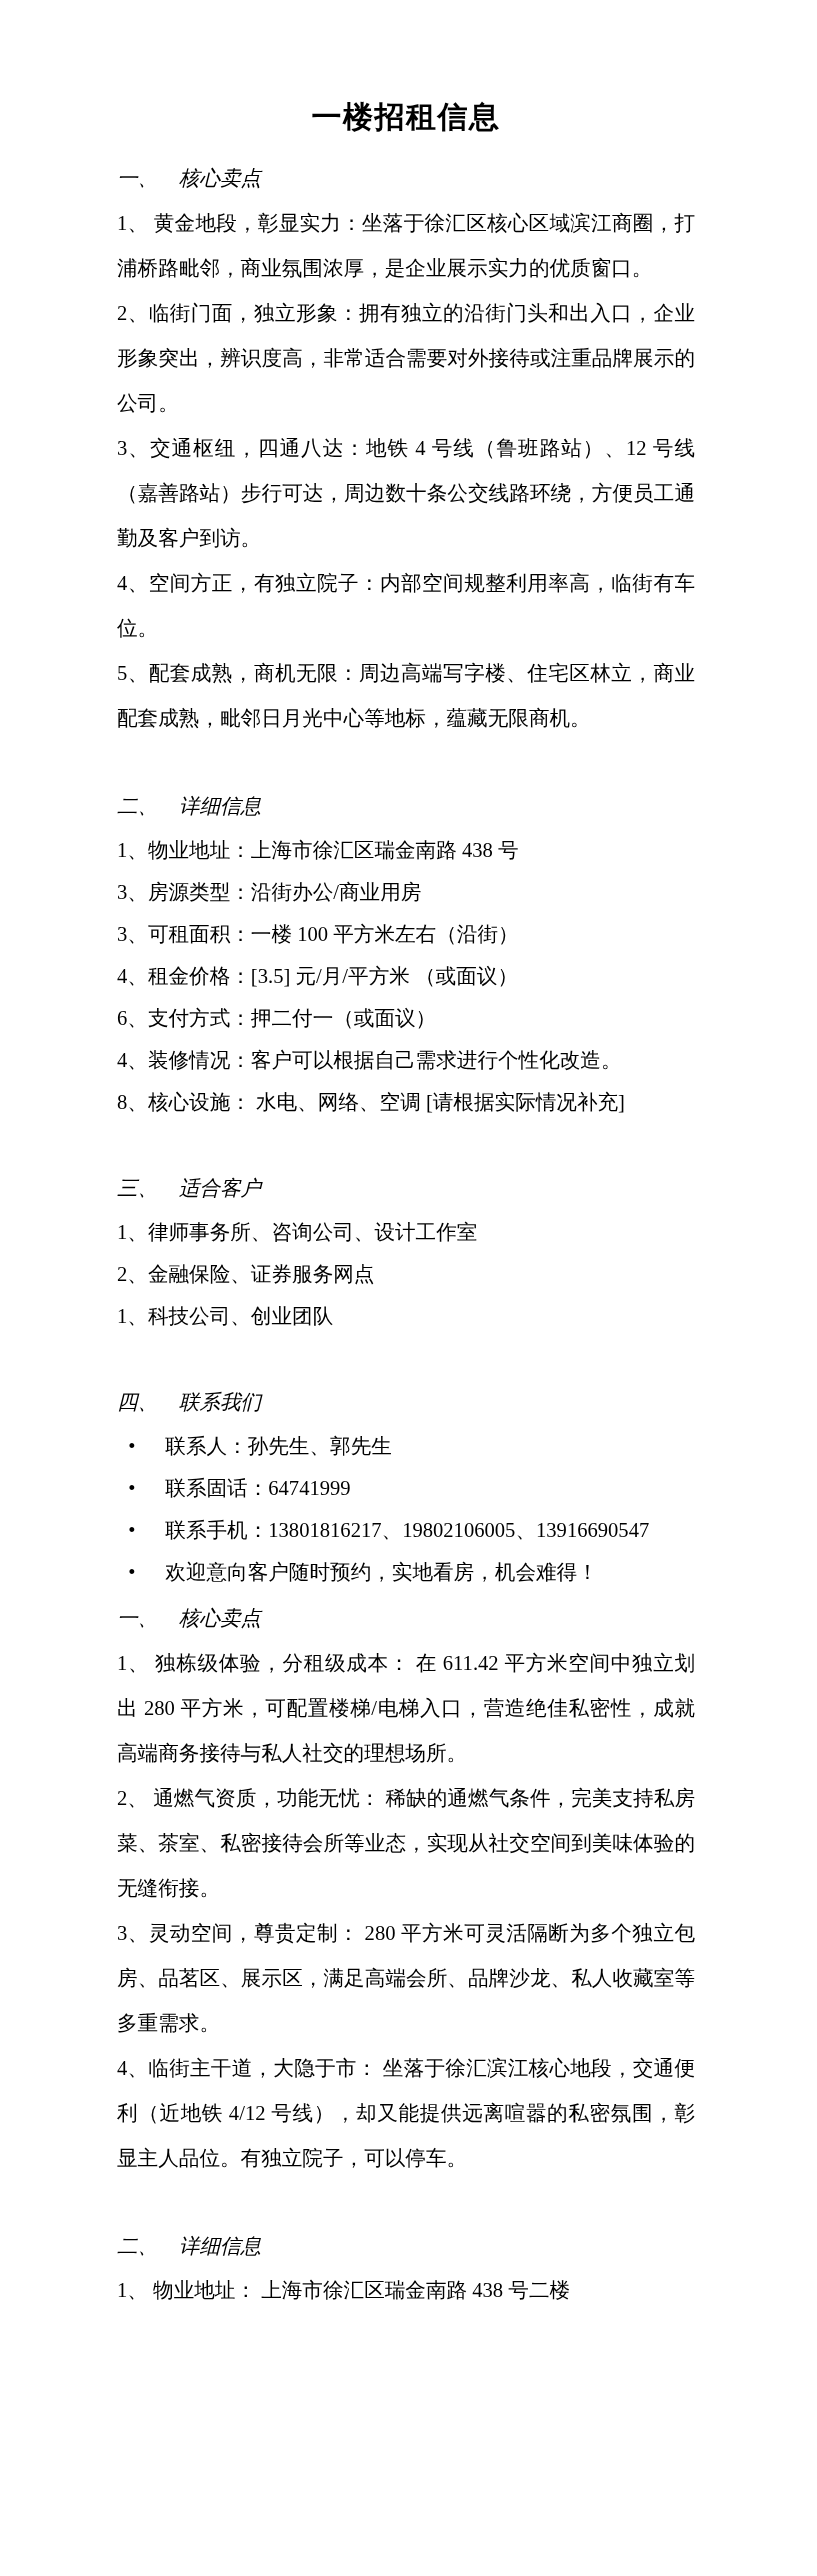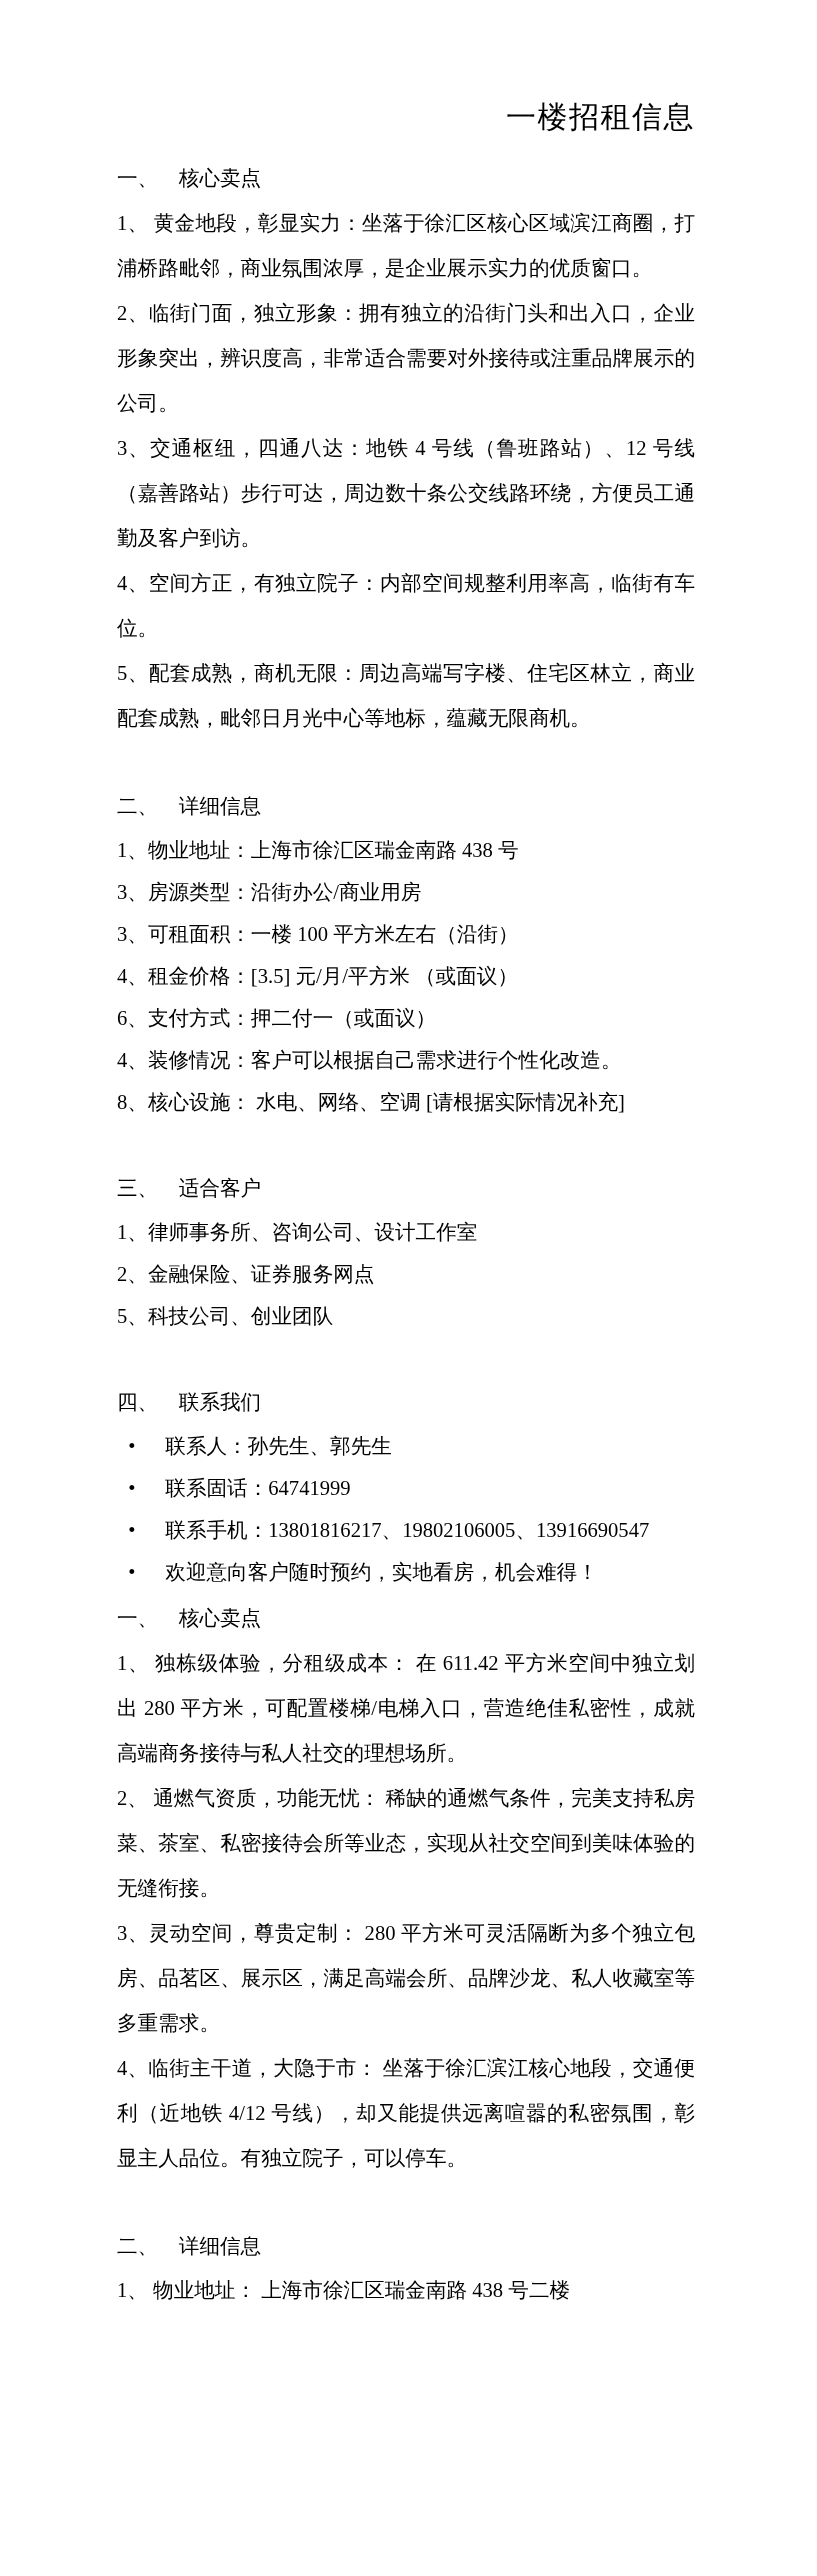--- a/index.html
+++ b/index.html
@@ -14,33 +14,34 @@
     background: #ffffff;
     color: #000000;
     font-family: "Liberation Serif", "DejaVu Serif", serif;
     font-size: 20.6px;
     box-sizing: border-box;
     padding: 81px 123px 0 117px;
     overflow: hidden;
   }
   .doc-title {
     font-family: "Liberation Sans", "DejaVu Sans", sans-serif;
-    font-weight: normal;
+    font-weight: bold;
     font-size: 30px;
     line-height: 72px;
-    text-align: right;
+    text-align: center;
     letter-spacing: 1.5px;
     white-space: nowrap;
   }
   .floor-2 .doc-title {
     margin-top: 23px;
   }
   .blocks .heading {
     line-height: 45px;
     margin-top: 43px;
+    font-style: italic;
   }
   .blocks > .heading:first-child {
     margin-top: 3.1px;
   }
   .para {
     line-height: 45px;
     text-align: justify;
   }
   .item {
     line-height: 42px;
@@ -77,21 +78,21 @@
         <div class="item">1、物业地址：上海市徐汇区瑞金南路 438 号</div>
         <div class="item">3、房源类型：沿街办公/商业用房</div>
         <div class="item">3、可租面积：一楼 100 平方米左右（沿街）</div>
         <div class="item">4、租金价格：[3.5] 元/月/平方米 （或面议）</div>
         <div class="item">6、支付方式：押二付一（或面议）</div>
         <div class="item">4、装修情况：客户可以根据自己需求进行个性化改造。</div>
         <div class="item">8、核心设施： 水电、网络、空调 [请根据实际情况补充]</div>
         <div class="heading">三、　适合客户</div>
         <div class="item">1、律师事务所、咨询公司、设计工作室</div>
         <div class="item">2、金融保险、证券服务网点</div>
-        <div class="item">5、科技公司、创业团队</div>
+        <div class="item">1、科技公司、创业团队</div>
         <div class="heading">四、　联系我们</div>
         <div class="bullet">
           <span class="dot">•</span>
           <span class="btxt">联系人：孙先生、郭先生</span>
         </div>
         <div class="bullet">
           <span class="dot">•</span>
           <span class="btxt">联系固话：64741999</span>
         </div>
         <div class="bullet">

